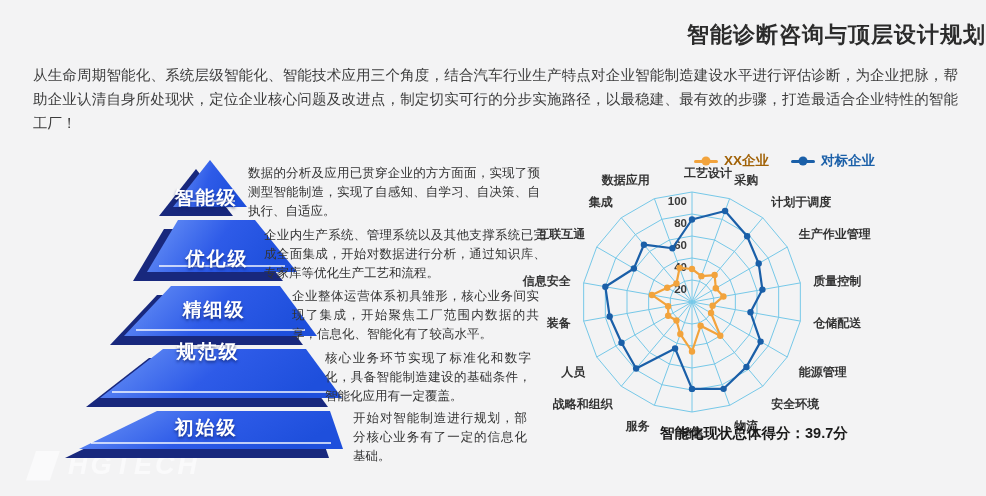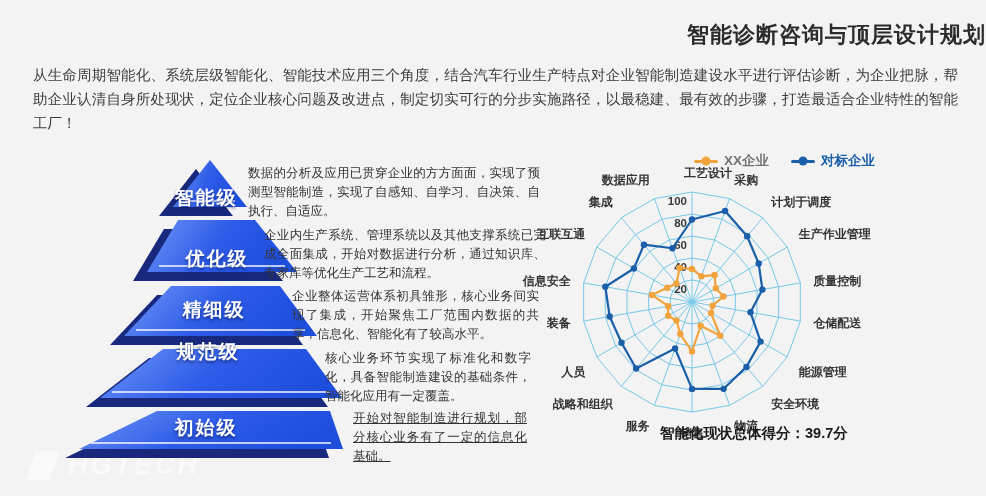--- a/index.html
+++ b/index.html
@@ -178,26 +178,26 @@
 <div class="tier-label abs" style="left:206px;top:198px;">智能级</div>
 <div class="tier-label abs" style="left:217px;top:259px;">优化级</div>
 <div class="tier-label abs" style="left:214px;top:310px;">精细级</div>
 <div class="tier-label abs" style="left:208px;top:352px;">规范级</div>
 <div class="tier-label abs" style="left:206px;top:428px;">初始级</div>
 
 <div class="tier-desc abs" style="left:248px;top:164px;width:292px;">数据的分析及应用已贯穿企业的方方面面，实现了预测型智能制造，实现了自感知、自学习、自决策、自执行、自适应。</div>
 <div class="tier-desc abs" style="left:264px;top:226px;width:282px;">企业内生产系统、管理系统以及其他支撑系统已完成全面集成，开始对数据进行分析，通过知识库、专家库等优化生产工艺和流程。</div>
 <div class="tier-desc abs" style="left:292px;top:287px;width:247px;">企业整体运营体系初具雏形，核心业务间实现了集成，开始聚焦工厂范围内数据的共享，信息化、智能化有了较高水平。</div>
 <div class="tier-desc abs" style="left:325px;top:349px;width:206px;">核心业务环节实现了标准化和数字化，具备智能制造建设的基础条件，智能化应用有一定覆盖。</div>
-<div class="tier-desc abs" style="left:353px;top:409px;width:174px;text-decoration:underline;">开始对智能制造进行规划，部分核心业务有了一定的信息化基础。</div>
+<div class="tier-desc abs" style="left:353px;top:409px;width:174px;">开始对智能制造进行规划，部分核心业务有了一定的信息化基础。</div>
 
 <div class="legend abs">
   <div class="legend-item">
     <span class="legend-marker" id="lm0" style="background: rgb(242, 163, 60);"></span>
-    <span class="legend-label" id="lt0" style="color: #737373;">XX企业</span>
+    <span class="legend-label" id="lt0" style="color: #a16207;">XX企业</span>
   </div>
   <div class="legend-item">
     <span class="legend-marker" id="lm1" style="background: rgb(26, 95, 168);"></span>
     <span class="legend-label" id="lt1" style="color: rgb(26, 95, 168);">对标企业</span>
   </div>
 </div>
 
 <div class="summary abs">
   <div>智能化现状总体得分：39.7分</div>
 </div>

